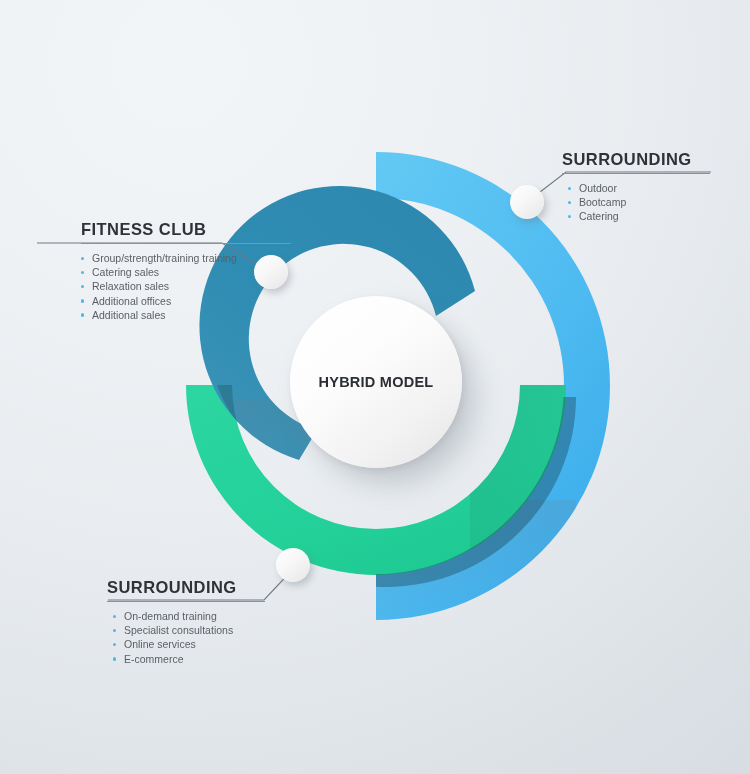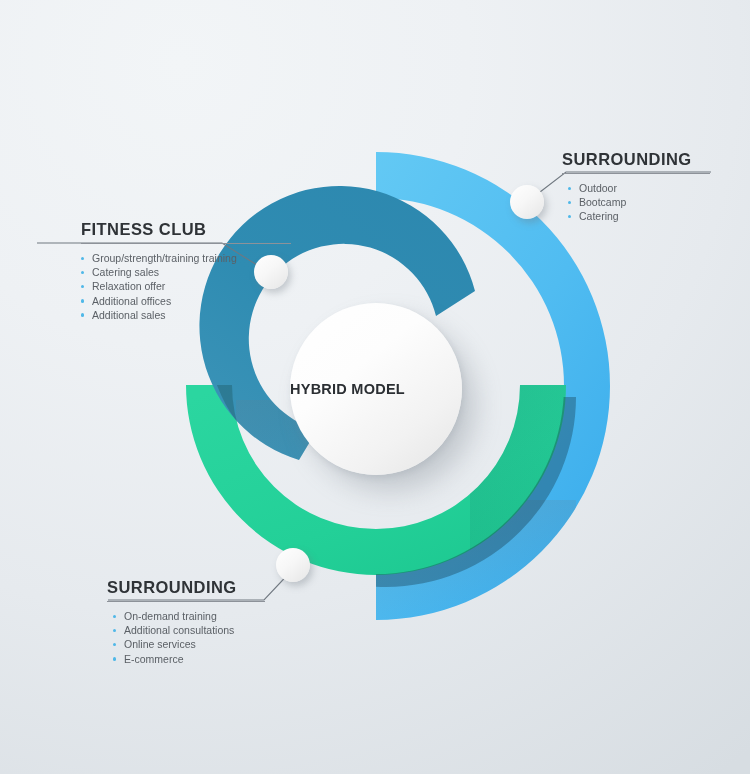--- a/index.html
+++ b/index.html
@@ -76,29 +76,30 @@
   #callout-top-right .bullet-list { padding-left: 6px; }
 
   #callout-bottom-left { left: 107px; top: 578px; }
   #callout-bottom-left .rule { width: 158px; }
   #callout-bottom-left .bullet-list { padding-left: 6px; }
 
   
   #hub {
     position: absolute;
     left: 290px;
-    top: 303px;
+    top: 296px;
     width: 172px;
     height: 172px;
     border-radius: 50%;
     background: linear-gradient(142deg, #ffffff 0%, #fdfdfd 38%, #f2f2f2 72%, #e4e4e4 100%);
     box-shadow: 14px 16px 26px rgba(120,130,140,0.33),
                 2px 3px 6px rgba(130,140,150,0.18);
     display: flex;
     align-items: center;
+    justify-content: center;
   }
   #hub-text {
     text-align: center;
     font-size: 14.5px;
     font-weight: bold;
     letter-spacing: 0.25px;
     line-height: 19px;
     color: #2b2f33;
   }
   #hub-text span { display: block; }
@@ -203,40 +204,40 @@
   <div class="dot" id="dot-fitness"></div>
   <div class="dot" id="dot-top-right"></div>
   <div class="dot" id="dot-bottom-left"></div>
 
   <div class="callout" id="callout-fitness">
     <div class="callout-title">FITNESS CLUB</div>
     <div class="rule"></div>
     <ul class="bullet-list">
       <li>Group/strength/training training</li>
       <li>Catering sales</li>
-      <li>Relaxation offer</li>
+      <li>Relaxation sales</li>
       <li>Additional offices</li>
       <li>Additional sales</li>
     </ul>
   </div>
 
   <div class="callout" id="callout-top-right">
     <div class="callout-title">SURROUNDING</div>
     <div class="rule"></div>
     <ul class="bullet-list">
       <li>Outdoor</li>
       <li>Bootcamp</li>
       <li>Catering</li>
     </ul>
   </div>
 
   <div class="callout" id="callout-bottom-left">
     <div class="callout-title">SURROUNDING</div>
     <div class="rule"></div>
     <ul class="bullet-list">
       <li>On-demand training</li>
-      <li>Additional consultations</li>
+      <li>Specialist consultations</li>
       <li>Online services</li>
       <li>E-commerce</li>
     </ul>
   </div>
 
 </div>
 
 </body></html>

